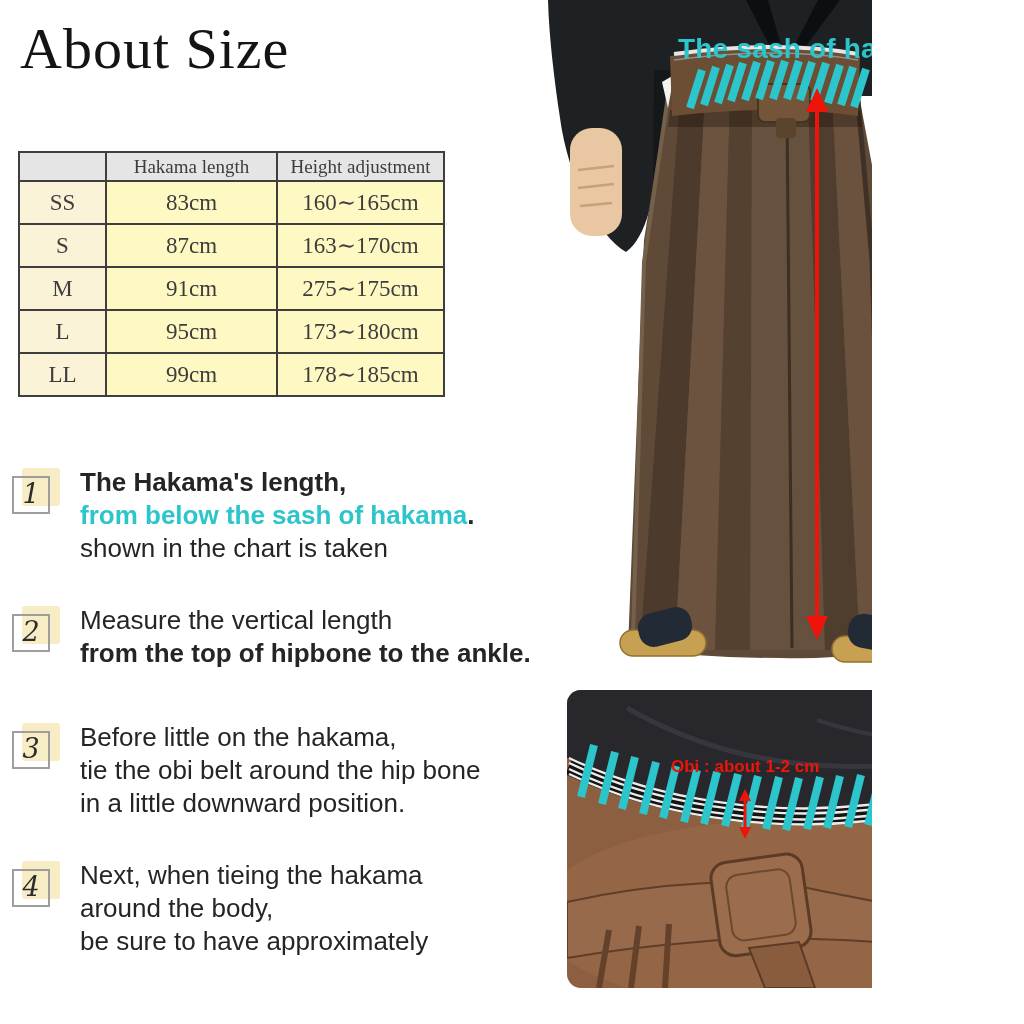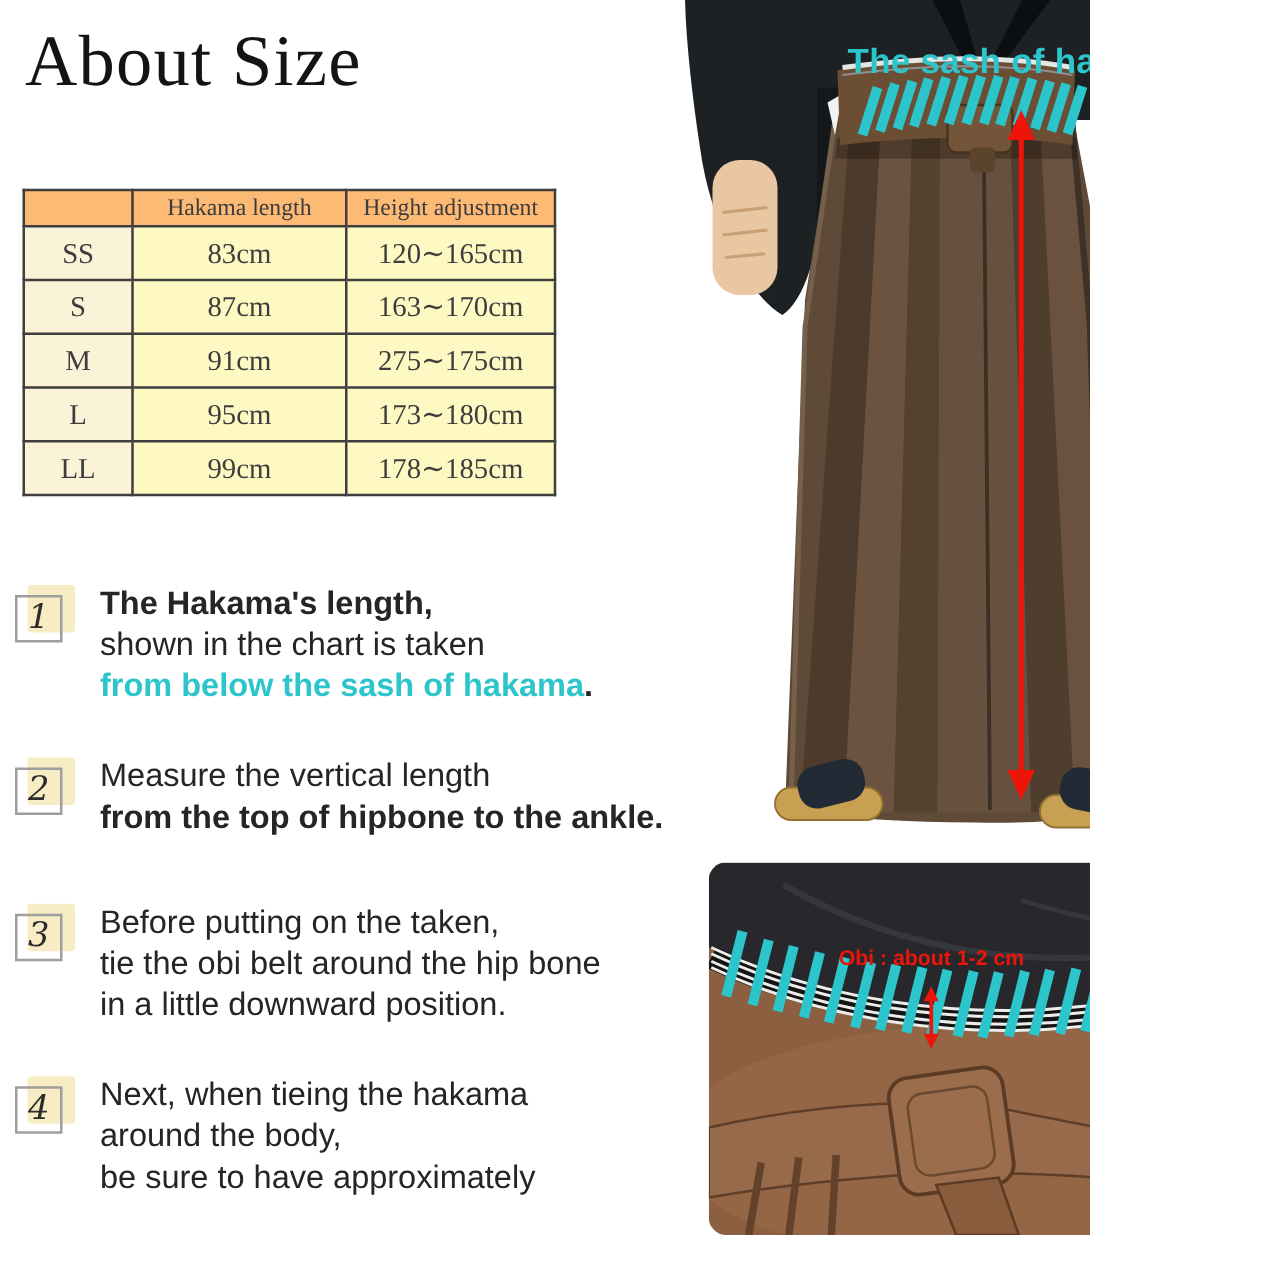--- a/index.html
+++ b/index.html
@@ -10,21 +10,21 @@
   .title{position:absolute;left:20px;top:20px;line-height:1;
          font-family:"Liberation Serif","DejaVu Serif",serif;
          font-size:58px;font-weight:400;color:#141414;letter-spacing:1px}
 
   
   table.size-table{position:absolute;left:18px;top:151px;border-collapse:collapse;
          table-layout:fixed;font-family:"Liberation Serif","DejaVu Serif","DejaVu Sans",serif;
          color:#3d3d3d}
   .size-table th,.size-table td{border:2px solid var(--table-border);text-align:center;
          padding:0;font-weight:400}
-  .size-table th{height:27px;font-size:19px;background:#fdba74}
+  .size-table th{height:27px;font-size:19px;background:#e5e5e5}
   .size-table td{height:41px;font-size:23px;background:#fef9c3}
   .size-table td.szcol{background:var(--table-row-header-bg)}
   .c0{width:85px}.c1{width:169px}.c2{width:165px}
 
   
   .inst{position:absolute;left:12px;width:520px}
   .badge{position:absolute;left:0;top:2px;width:48px;height:48px}
   .badge-paper{position:absolute;left:10px;top:0;width:38px;height:38px;
          background:var(--badge-bg);border-radius:3px}
   .badge-box{position:absolute;left:0;top:8px;width:34px;height:34px;
@@ -59,21 +59,21 @@
   <table class="size-table">
     <tbody>
         <tr>
       <th class="c0"></th>
       <th class="c1">Hakama length</th>
       <th class="c2">Height adjustment</th>
     </tr>
     <tr>
       <td class="szcol">SS</td>
       <td>83cm</td>
-      <td>120∼165cm</td>
+      <td>160∼165cm</td>
     </tr>
     <tr>
       <td class="szcol">S</td>
       <td>87cm</td>
       <td>163∼170cm</td>
     </tr>
     <tr>
       <td class="szcol">M</td>
       <td>91cm</td>
       <td>275∼175cm</td>
@@ -92,22 +92,22 @@
     </table>
 
   <div class="inst" style="top:466px">
     <div class="badge">
       <span class="badge-paper"></span>
       <span class="badge-box"></span>
       <span class="badge-num">1</span>
     </div>
     <div class="itext">
       <div><span class="b">The Hakama's length,</span></div>
+      <div><span class="b teal">from below the sash of hakama</span><span class="b">.</span></div>
       <div><span>shown in the chart is taken</span></div>
-      <div><span class="b teal">from below the sash of hakama</span><span class="b">.</span></div>
     </div>
   </div>
 
   <div class="inst" style="top:604px">
     <div class="badge">
       <span class="badge-paper"></span>
       <span class="badge-box"></span>
       <span class="badge-num">2</span>
     </div>
     <div class="itext">
@@ -116,21 +116,21 @@
     </div>
   </div>
 
   <div class="inst" style="top:721px">
     <div class="badge">
       <span class="badge-paper"></span>
       <span class="badge-box"></span>
       <span class="badge-num">3</span>
     </div>
     <div class="itext">
-      <div><span>Before putting on the taken,</span></div>
+      <div><span>Before little on the hakama,</span></div>
       <div><span>tie the obi belt around the hip bone</span></div>
       <div><span>in a little downward position.</span></div>
     </div>
   </div>
 
   <div class="inst" style="top:859px">
     <div class="badge">
       <span class="badge-paper"></span>
       <span class="badge-box"></span>
       <span class="badge-num">4</span>

